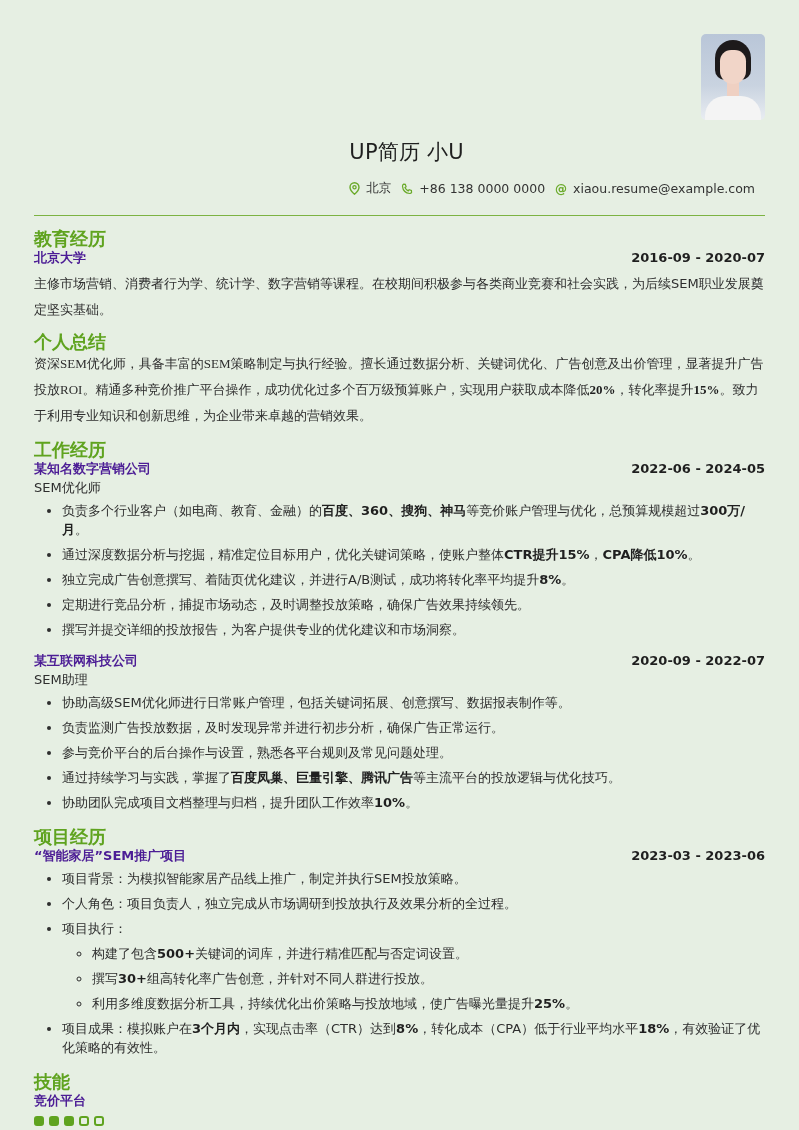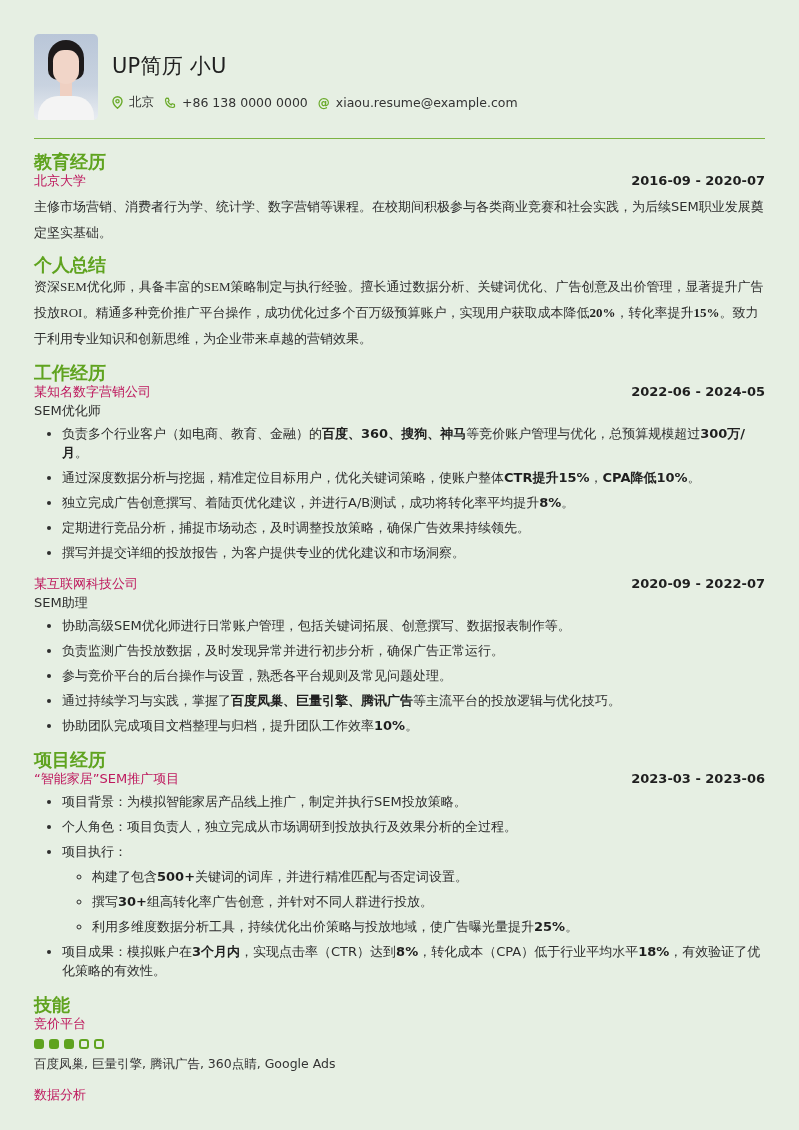--- a/index.html
+++ b/index.html
@@ -4,40 +4,40 @@
 <style>
   html, body { margin: 0; padding: 0; }
   body {
     width: 799px; height: 1130px; overflow: hidden;
     background: #e6efe3;
     font-family: "DejaVu Sans", "Liberation Sans", sans-serif;
     color: #2a2a2a;
     font-size: 13px;
   }
   .page { position: relative; padding: 34px 34px 0 34px; }
-  .header { display: flex; align-items: flex-start; }
+  .header { display: flex; align-items: flex-end; flex-direction: column; }
   .photo {
     width: 64px; height: 86px; border-radius: 5px;
     background: linear-gradient(180deg, #b9c6d8 0%, #c9d3e0 60%, #e9edf2 100%);
     position: relative; overflow: hidden; flex-shrink: 0;
   }
   .photo .hair { position: absolute; left: 14px; top: 6px; width: 36px; height: 40px; background: #1d1a1b; border-radius: 18px 18px 10px 10px; }
   .photo .face { position: absolute; left: 19px; top: 16px; width: 26px; height: 34px; background: #f1d5c8; border-radius: 12px 12px 14px 14px; }
   .photo .body { position: absolute; left: 4px; top: 62px; width: 56px; height: 30px; background: #f4f4f4; border-radius: 20px 20px 0 0; }
   .photo .neck { position: absolute; left: 26px; top: 48px; width: 12px; height: 16px; background: #efd0c2; }
   .head-info { margin-left: 14px; padding-top: 18px; }
   .name { font-size: 21px; font-weight: 500; color: #1f1f1f; margin: 0; letter-spacing: 0.2px; }
   .contacts { display: flex; align-items: center; margin-top: 14px; font-size: 12.5px; color: #333; }
   .contacts .item { display: flex; align-items: center; margin-right: 10px; }
   .contacts .ico { color: #6aaa2a; margin-right: 6px; font-size: 12px; display: inline-flex; }
   .divider { height: 1px; background: #7cb342; margin-top: 18px; }
   .section-title { color: #5fa31f; font-weight: bold; font-size: 18px; margin: 0; line-height: 18px; }
   .sec { margin-top: 16px; }
   .row { display: flex; justify-content: space-between; line-height: 19px; }
-  .bold { font-weight: normal; color: #be185d; }
+  .bold { font-weight: bold; color: #4c1d95; }
   .date { font-weight: bold; color: #1f1f1f; }
   .sub { line-height: 19px; color: #2e2e2e; }
   .para { line-height: 26px; margin-top: 4px; color: #2e2e2e; }
   ul { margin: 4px 0 0 0; padding-left: 28px; }
   ul li { line-height: 19px; margin-bottom: 6px; color: #2e2e2e; }
   ul.inner { padding-left: 30px; margin-top: 6px; }
   b { color: #1f1f1f; }
   .dots { display: flex; gap: 5px; margin-top: 6px; }
   .dot { width: 10px; height: 10px; border-radius: 3px; border: 2px solid #5fa31f; box-sizing: border-box; }
   .dot.filled { background: #5fa31f; }

